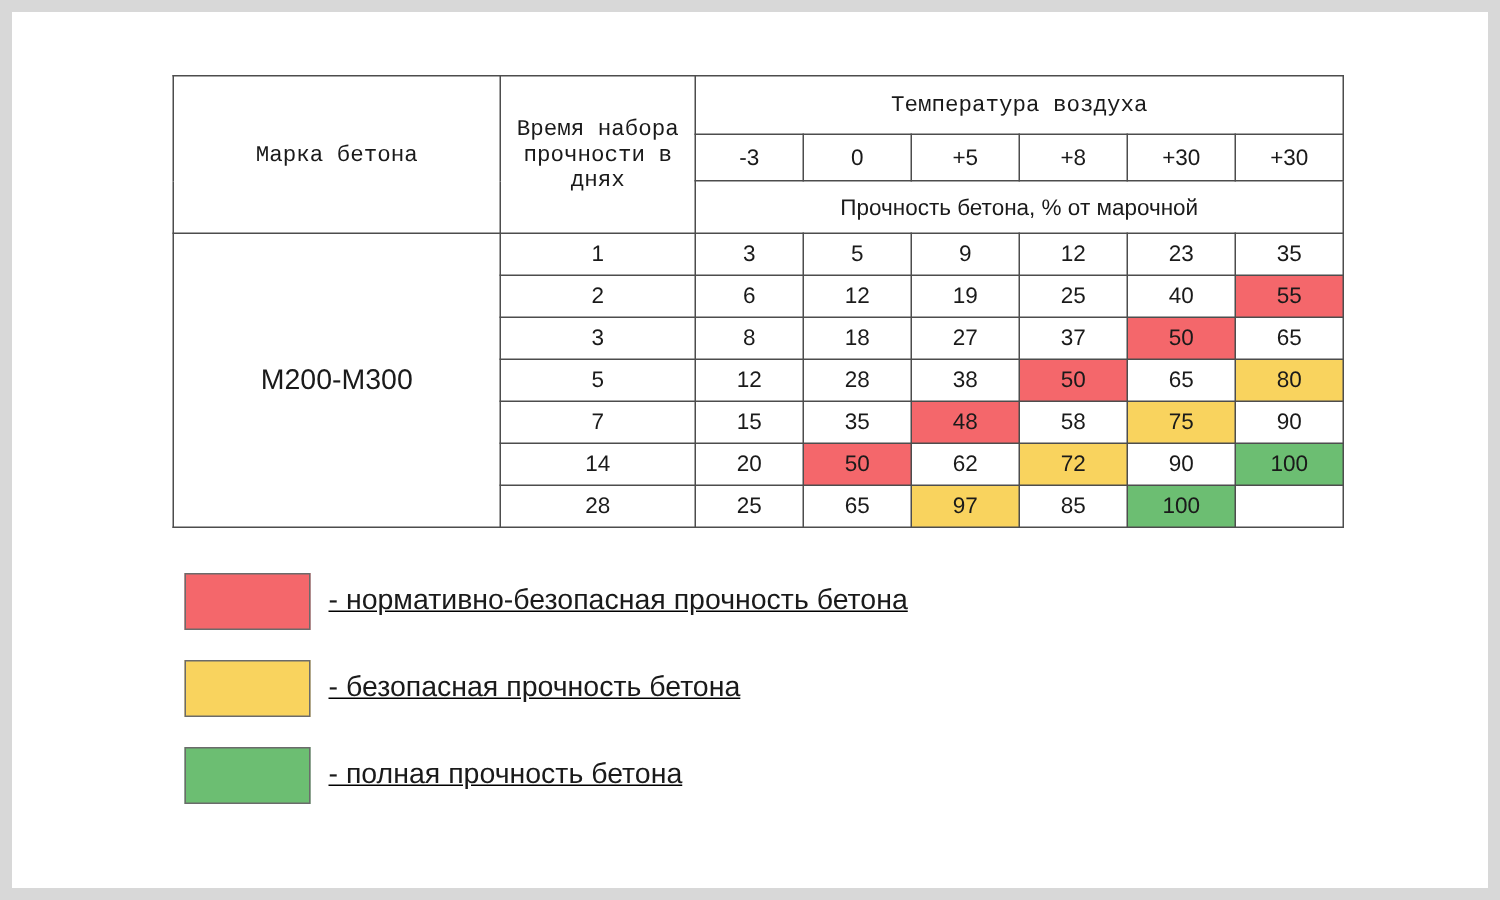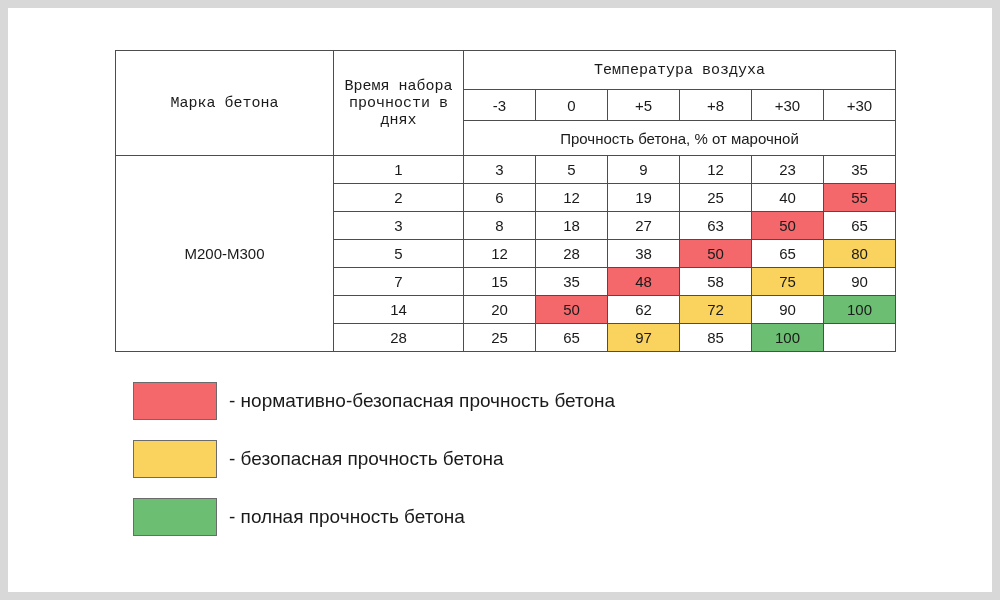--- a/index.html
+++ b/index.html
@@ -43,40 +43,41 @@
     vertical-align: middle;
     padding: 0;
     font-weight: normal;
     background: #ffffff;
   }
   .hdr-bold {
     font-weight: bold;
     font-size: 15px;
   }
   .brand-cell {
-    font-size: 15px;
+    font-size: 19px;
   }
   .col-brand { width: 218px; }
   .col-days  { width: 130px; }
   .col-t     { width: 72px; }
 
   .row-h1 td { height: 38px; font-family: Liberation Mono, monospace; }
   .row-h2 td { height: 30px; }
   .row-h3 td { height: 34px; }
   .data-row td { height: 27px; }
 
   .cell-red    { background: #f4676b !important; }
   .cell-yellow { background: #f9d35e !important; }
   .cell-green  { background: #6cbe72 !important; }
 
   .legend {
     position: absolute;
-    left: 10px;
+    left: 0px;
     top: 322px;
     width: 780px;
+    text-decoration: underline;
   }
   .legend-row {
     display: flex;
     align-items: center;
     height: 58px;
   }
   .swatch {
     width: 82px;
     height: 36px;
     border: 1px solid #6b6b6b;
@@ -142,21 +143,21 @@
           <td>19</td>
           <td>25</td>
           <td>40</td>
           <td class="cell-red">55</td>
         </tr>
         <tr class="data-row">
           <td>3</td>
           <td>8</td>
           <td>18</td>
           <td>27</td>
-          <td>63</td>
+          <td>37</td>
           <td class="cell-red">50</td>
           <td>65</td>
         </tr>
         <tr class="data-row">
           <td>5</td>
           <td>12</td>
           <td>28</td>
           <td>38</td>
           <td class="cell-red">50</td>
           <td>65</td>

